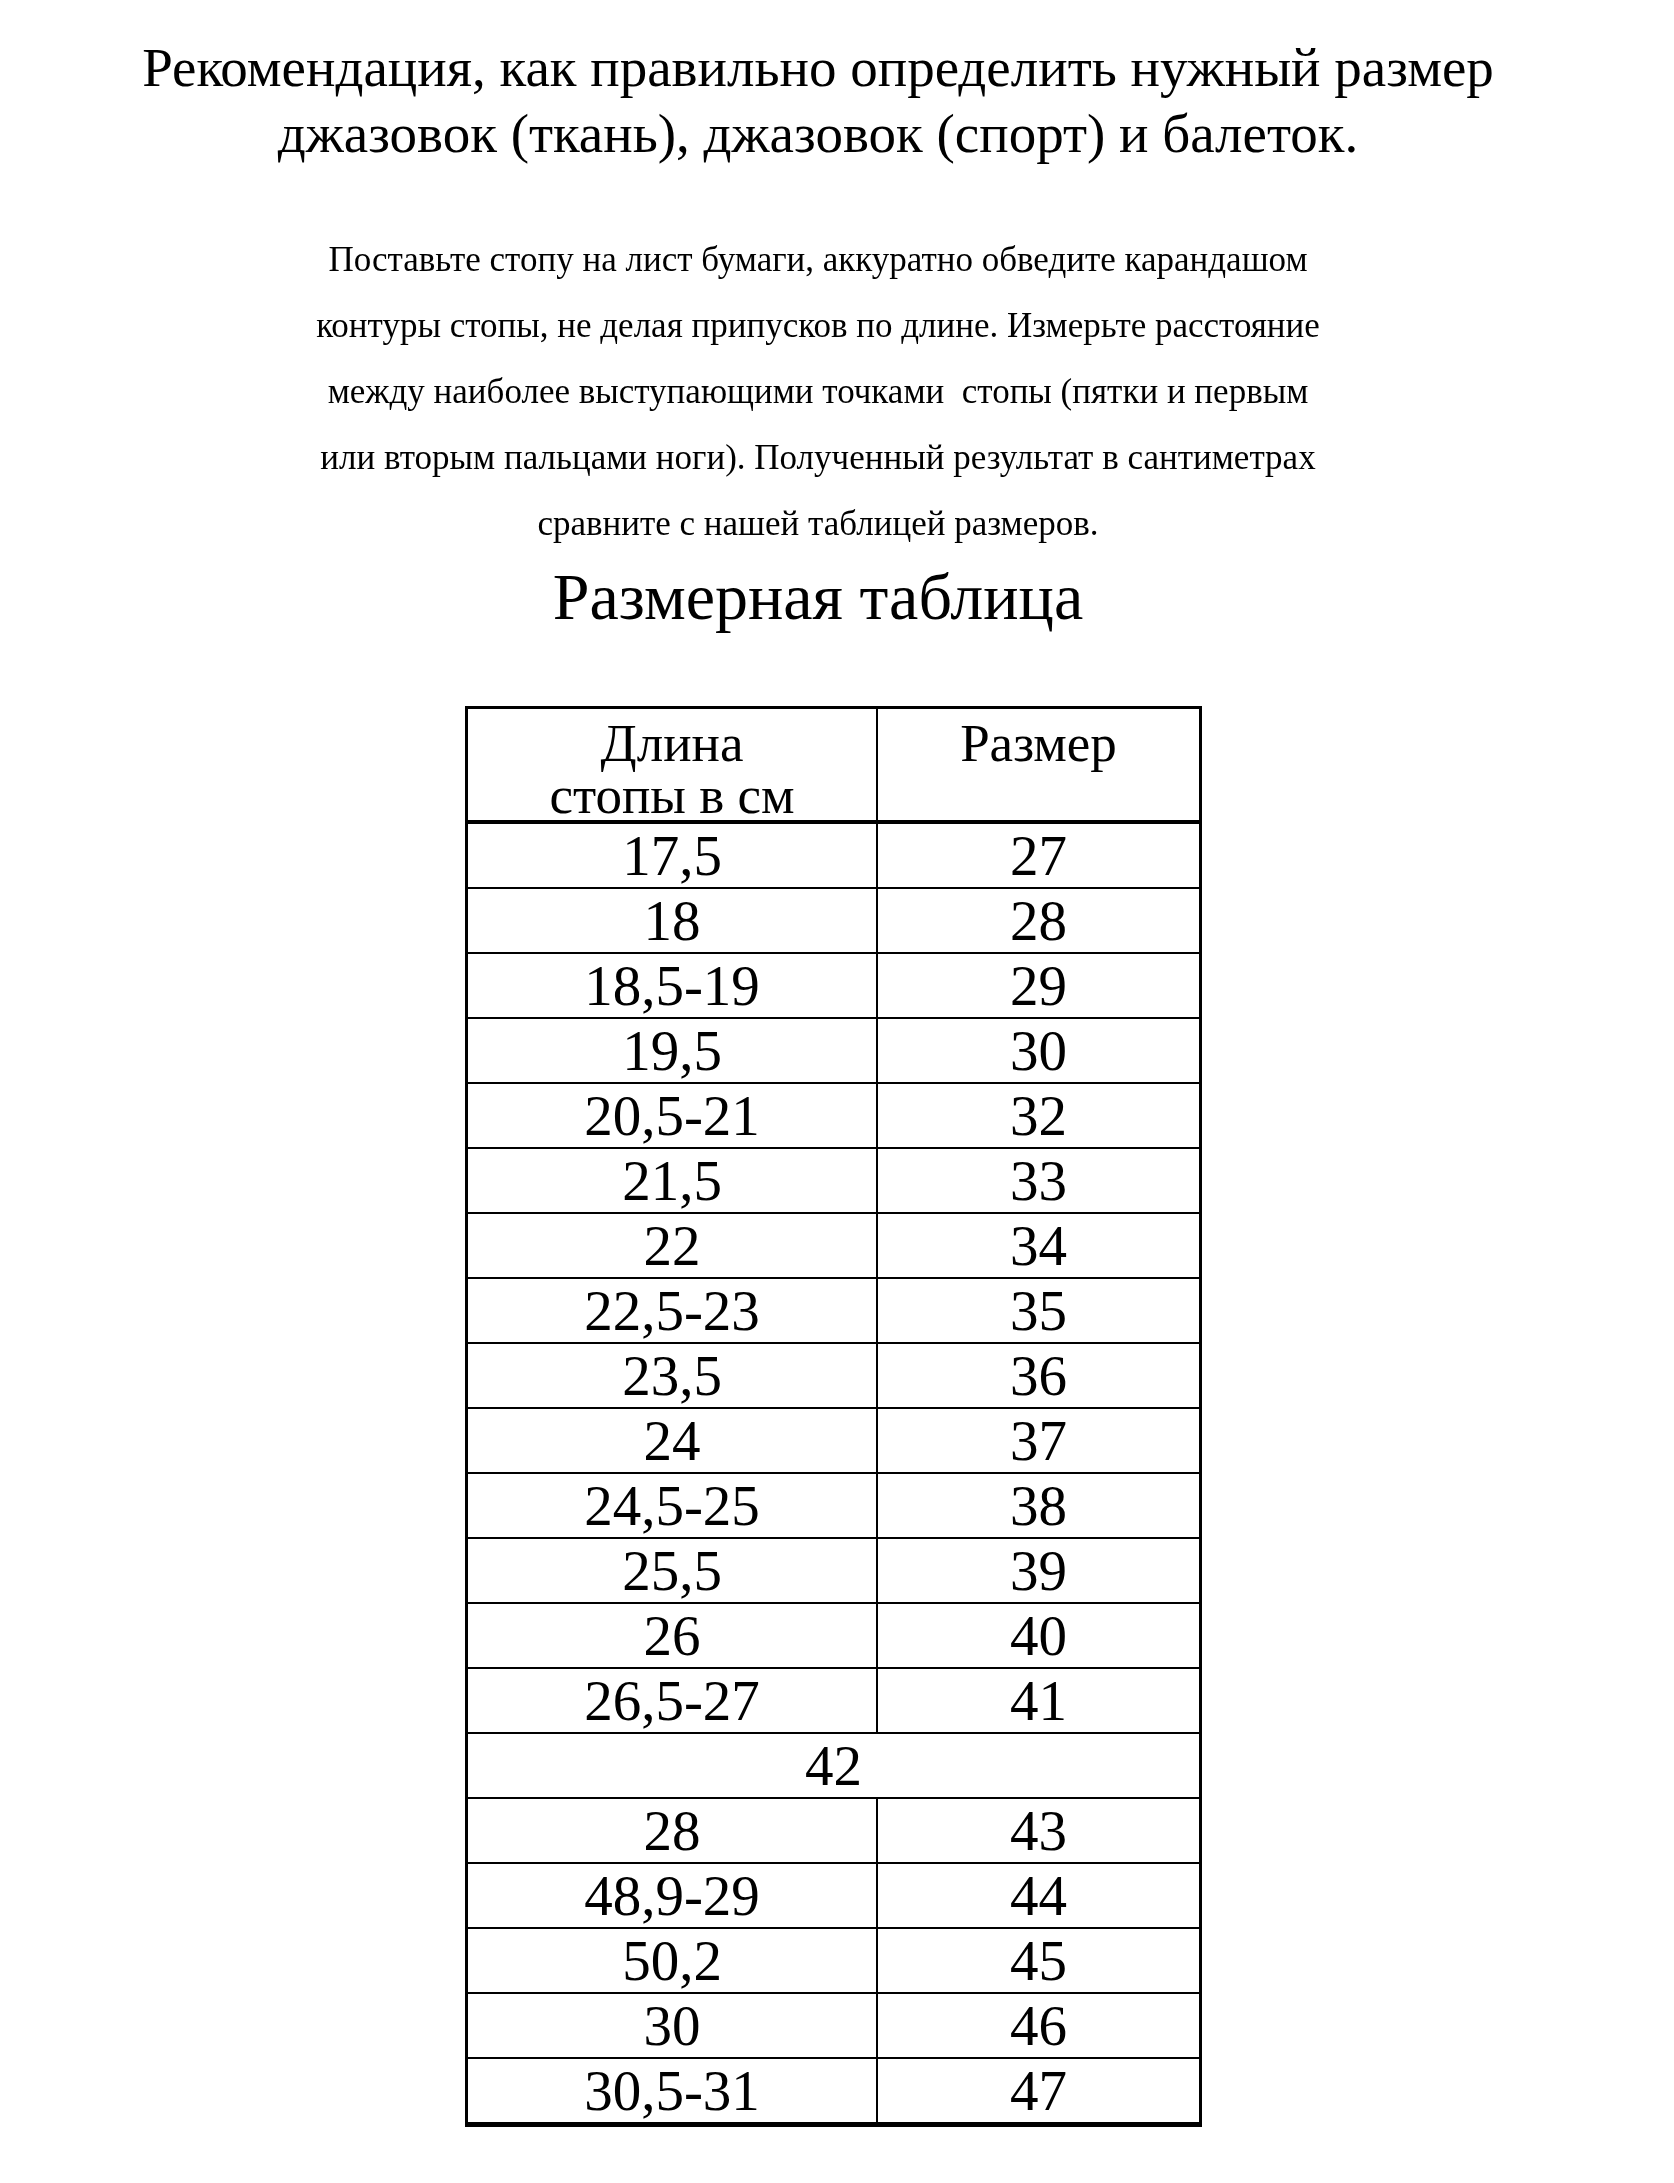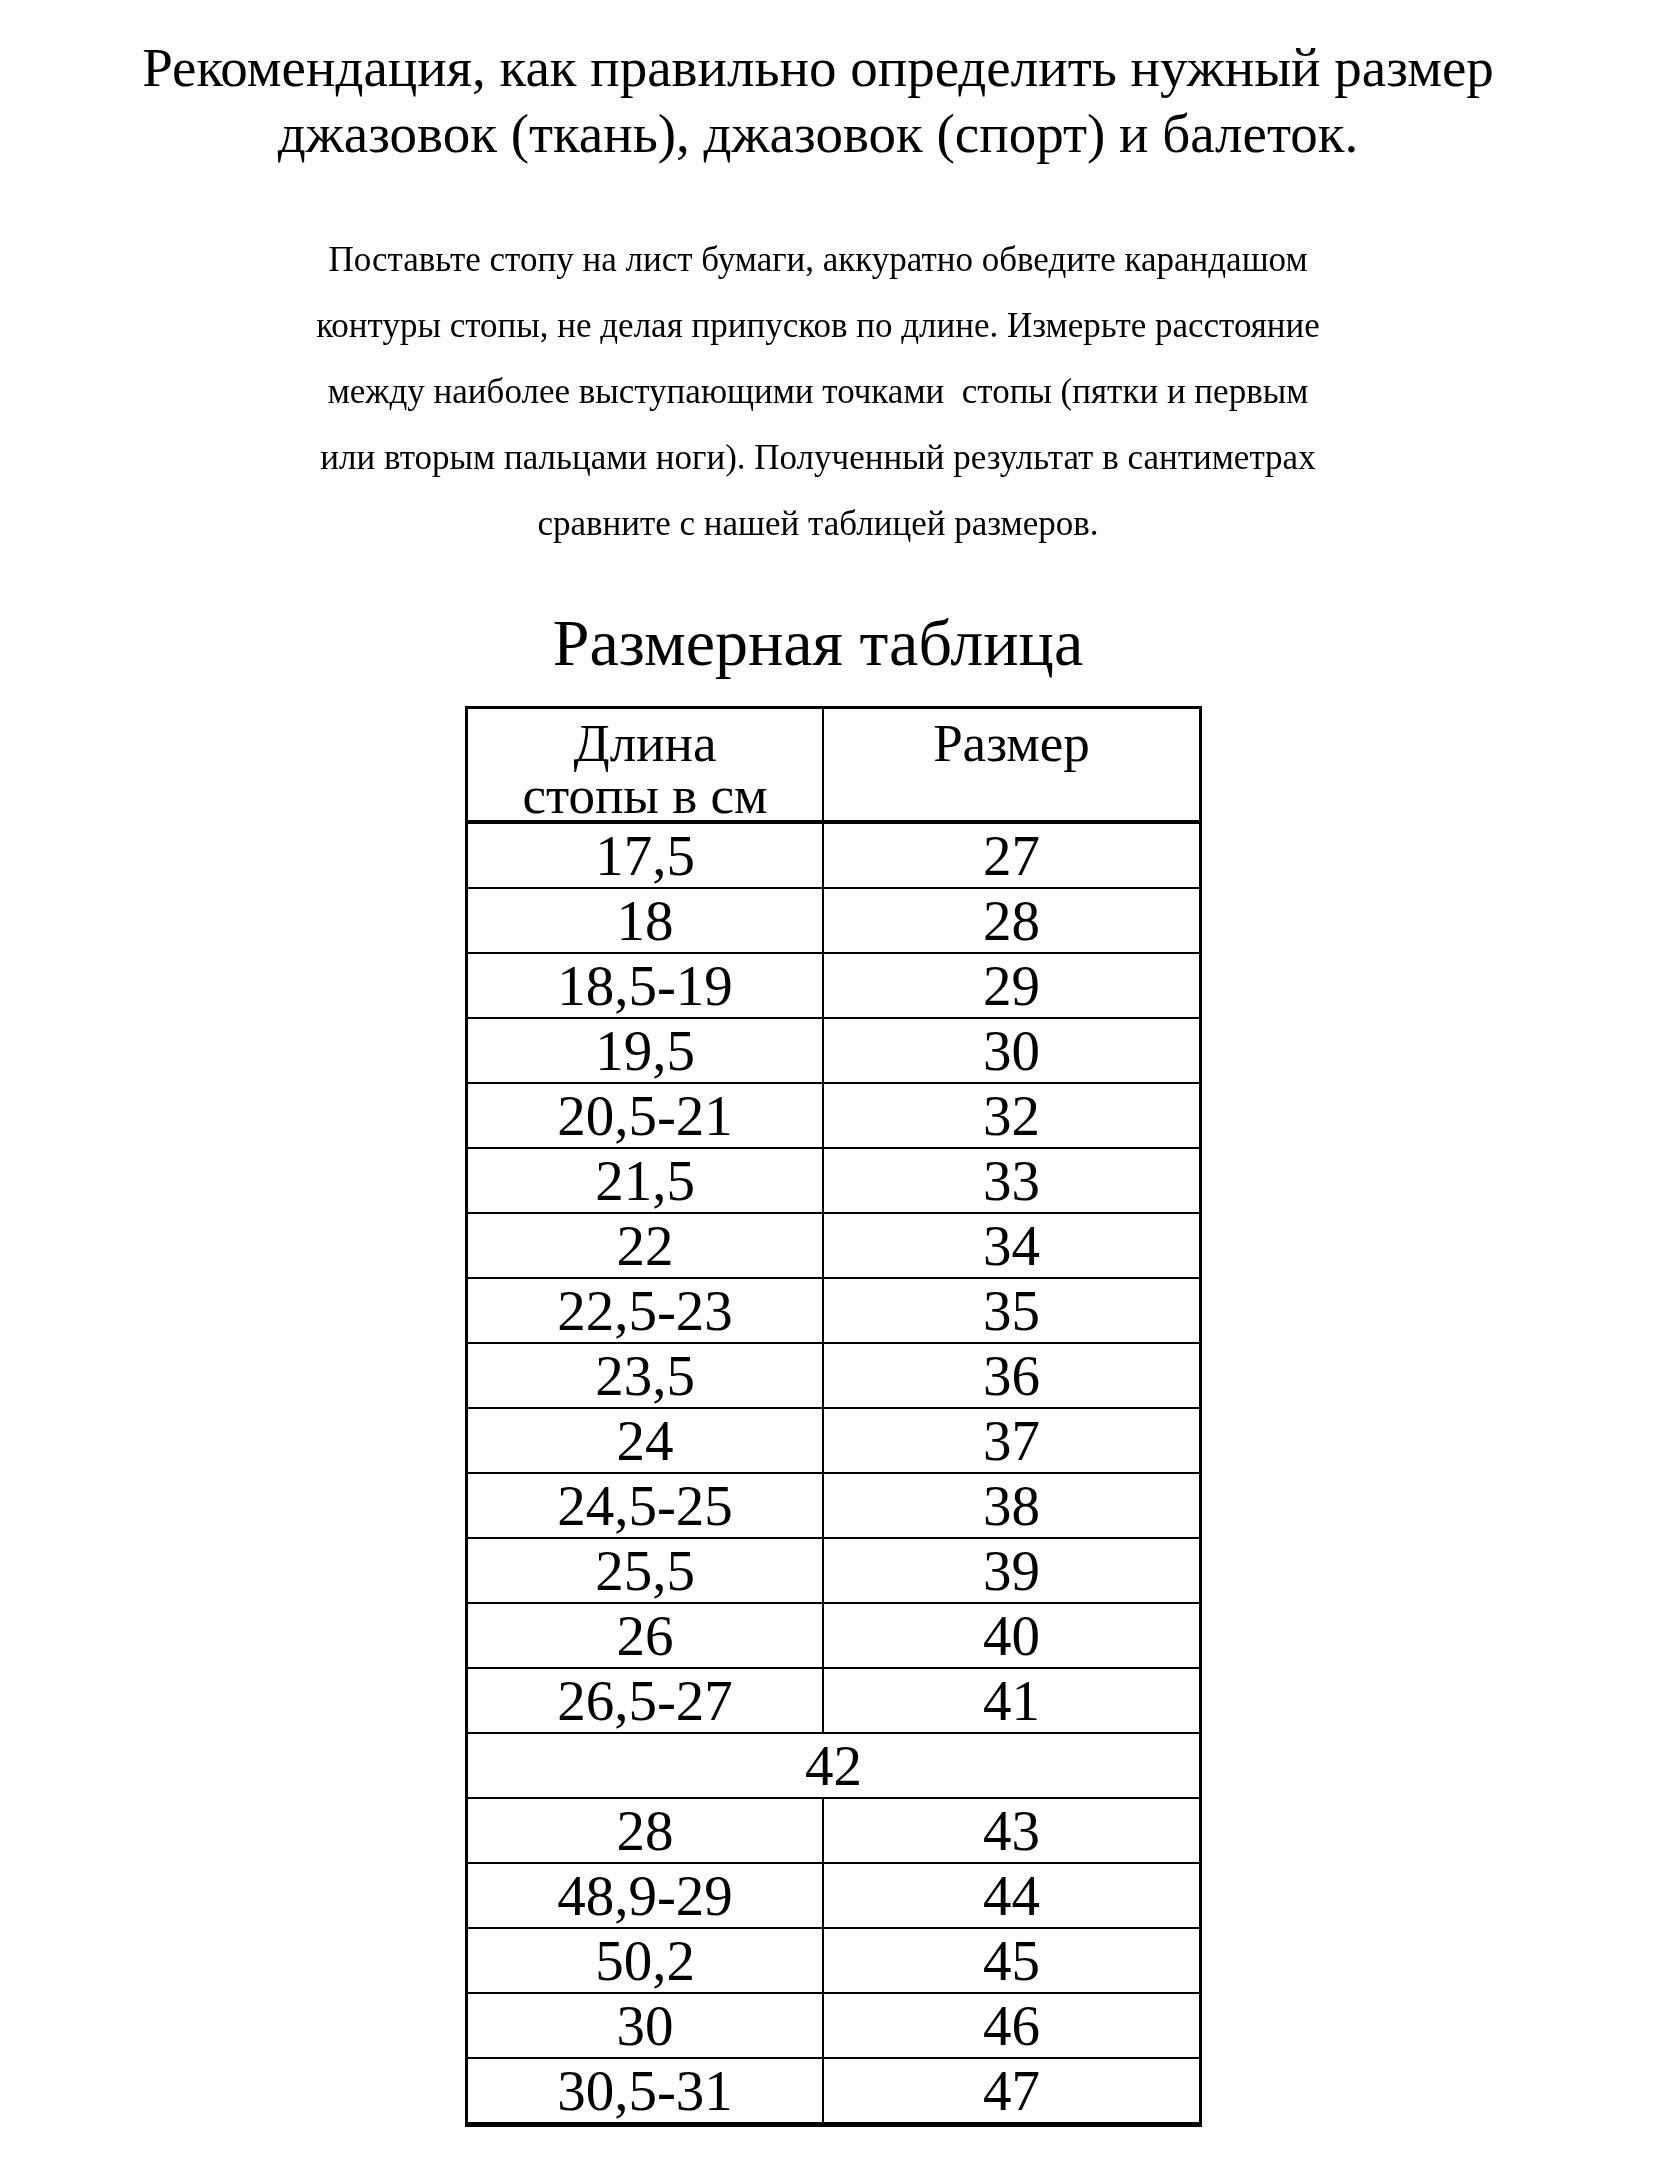--- a/index.html
+++ b/index.html
@@ -22,21 +22,20 @@
     line-height: 66px;
     font-weight: normal;
   }
   .intro {
     margin-top: 60px;
     font-size: 35px;
     line-height: 66px;
   }
   .line { white-space: pre; }
   .table-heading {
-    margin-top: 46px;
     font-size: 66px;
     line-height: 79px;
     font-weight: normal;
   }
   .size-table {
     position: absolute;
     left: 465px;
     top: 706px;
     width: 737px;
     box-sizing: border-box;
@@ -55,21 +54,21 @@
   }
   .cell {
     display: flex;
     align-items: center;
     justify-content: center;
     box-sizing: border-box;
     font-size: 57px;
     line-height: 1;
   }
   .cell.c1 {
-    width: 356px;
+    width: 410px;
     border-right: 2.4px solid #000000;
   }
   .cell.c2 { flex: 1; }
   .header-row .cell {
     flex-direction: column;
     justify-content: flex-start;
     padding-top: 8px;
     font-size: 53px;
     line-height: 52px;
   }

